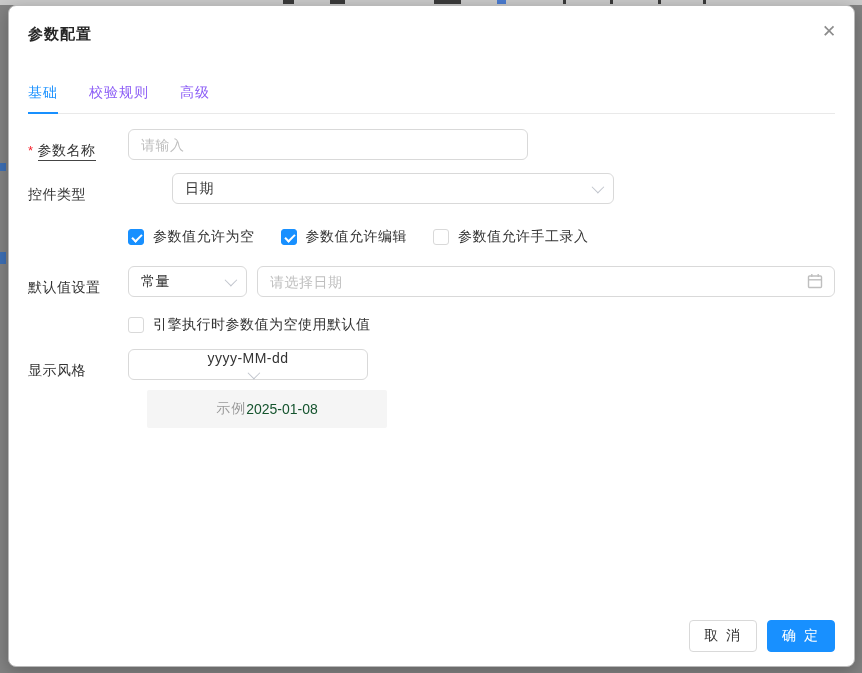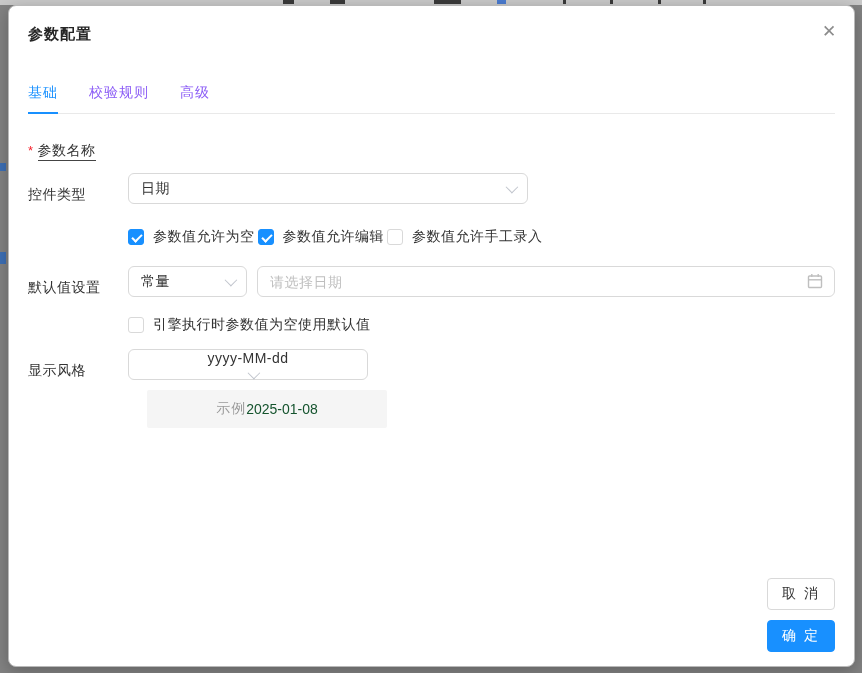--- a/index.html
+++ b/index.html
@@ -83,21 +83,21 @@
   
   .example {
     position:absolute; left:138px; top:384px; width:240px; height:38px;
     background:#f5f5f5; border-radius:2px; display:flex; align-items:center;
     justify-content:center; padding:0 14px; font-size:14px;
   }
   .example .ex-label { color:#999; letter-spacing:1px; }
   .example .ex-value { color:#14532d; }
 
   
-  .footer { position:absolute; right:19px; bottom:14px; display:flex; gap:10px;flex-direction:column; }
+  .footer { position:absolute; right:19px; bottom:14px; display:flex; gap:10px; }
   .btn {
     height:32px; min-width:63px; padding:0 14px; border-radius:4px; font-size:14px;
     display:flex; align-items:center; justify-content:center; cursor:pointer;
     font-family:"Liberation Sans","DejaVu Sans",sans-serif; letter-spacing:2px;
   }
   .btn-cancel { background:#fff; border:1px solid #d9d9d9; color:#333; }
   .btn-primary { background:#1890ff; border:1px solid #1890ff; color:#fff; }
 </style>
 </head>
 <body>
@@ -123,31 +123,32 @@
   <div class="tabbar">
     <div class="tab active">基础</div>
     <div class="tab">校验规则</div>
     <div class="tab">高级</div>
   </div>
 
   <div class="row" style="top:123px;height:31px;">
     <div class="lbl">
       <span class="req">*</span><span class="lbl-underline">参数名称</span>
     </div>
+    <input class="txt-input" style="width: 400px;" type="text" placeholder="请输入">
   </div>
 
   <div class="row" style="top:167px;height:31px;">
     <div class="lbl">控件类型</div>
-    <div class="select" style="width:400px;">
+    <div class="select" style="width:442px;margin-left:44px;">
       <span>日期</span>
       <span class="chev"></span>
     </div>
   </div>
 
-  <div class="row" style="top:220px;height:20px;left:119px;gap:3px;">
+  <div class="row" style="top:220px;height:20px;left:119px;gap:26px;">
     <div class="cb-group">
       <span class="cb checked"></span>
       <span class="cb-label">参数值允许为空</span>
     </div>
     <div class="cb-group">
       <span class="cb checked"></span>
       <span class="cb-label">参数值允许编辑</span>
     </div>
     <div class="cb-group">
       <span class="cb"></span>

